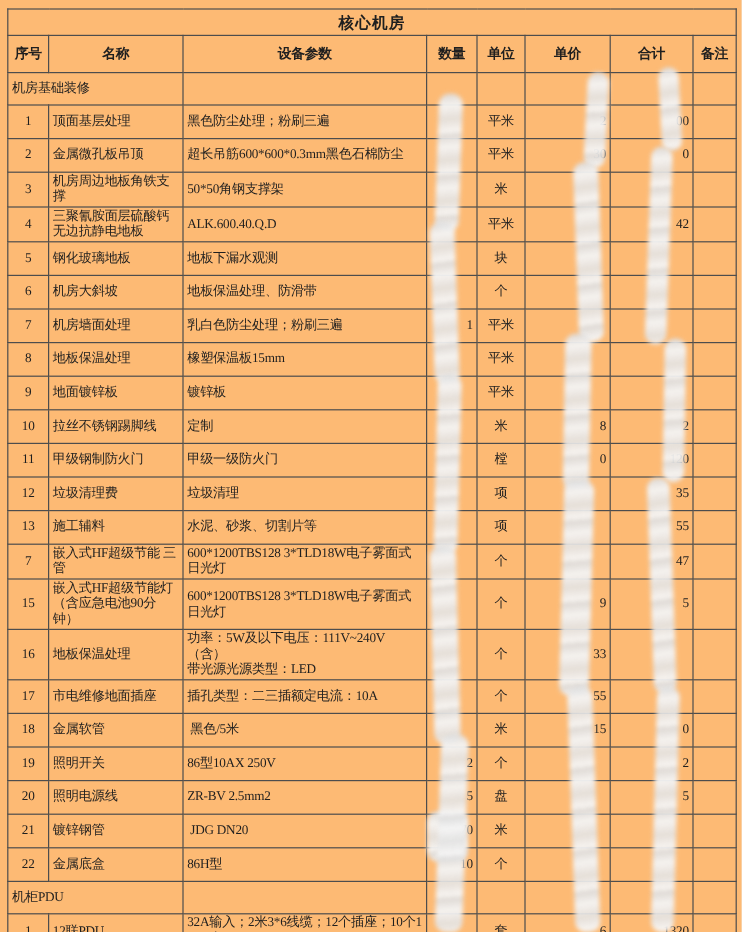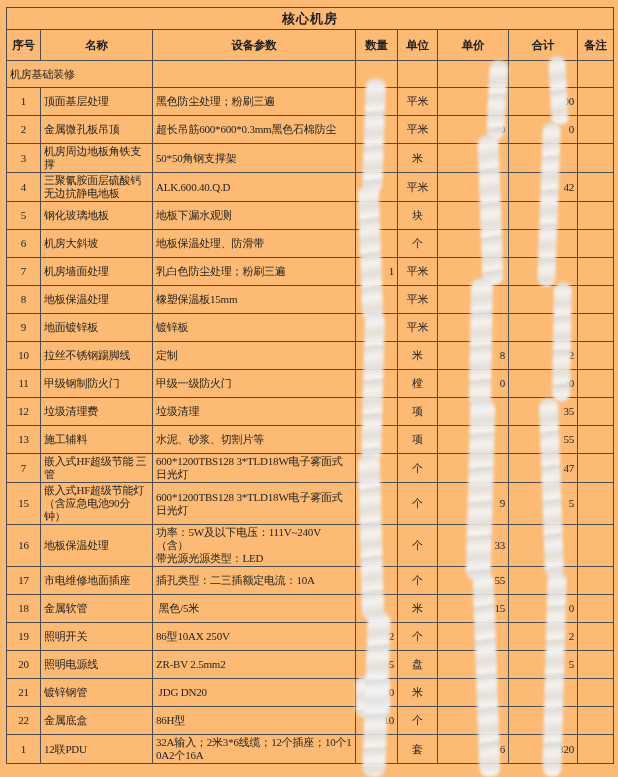--- a/index.html
+++ b/index.html
@@ -309,20 +309,29 @@
         <tr>
           <td class="c-index">22</td>
           <td class="c-name">金属底盒</td>
           <td class="c-spec">86H型</td>
           <td class="c-qty">10</td>
           <td class="c-unit">个</td>
           <td class="c-price"></td>
           <td class="c-total"></td>
           <td class="c-note"></td>
         </tr>
+        <tr class="section-row">
+          <td colspan="2" class="section-label">机柜PDU</td>
+          <td></td>
+          <td></td>
+          <td></td>
+          <td></td>
+          <td></td>
+          <td></td>
+        </tr>
         <tr>
           <td class="c-index">1</td>
           <td class="c-name">12联PDU</td>
           <td class="c-spec">32A输入；2米3*6线缆；12个插座；10个10A2个16A</td>
           <td class="c-qty"></td>
           <td class="c-unit">套</td>
           <td class="c-price">6</td>
           <td class="c-total">1320</td>
           <td class="c-note"></td>
         </tr>

